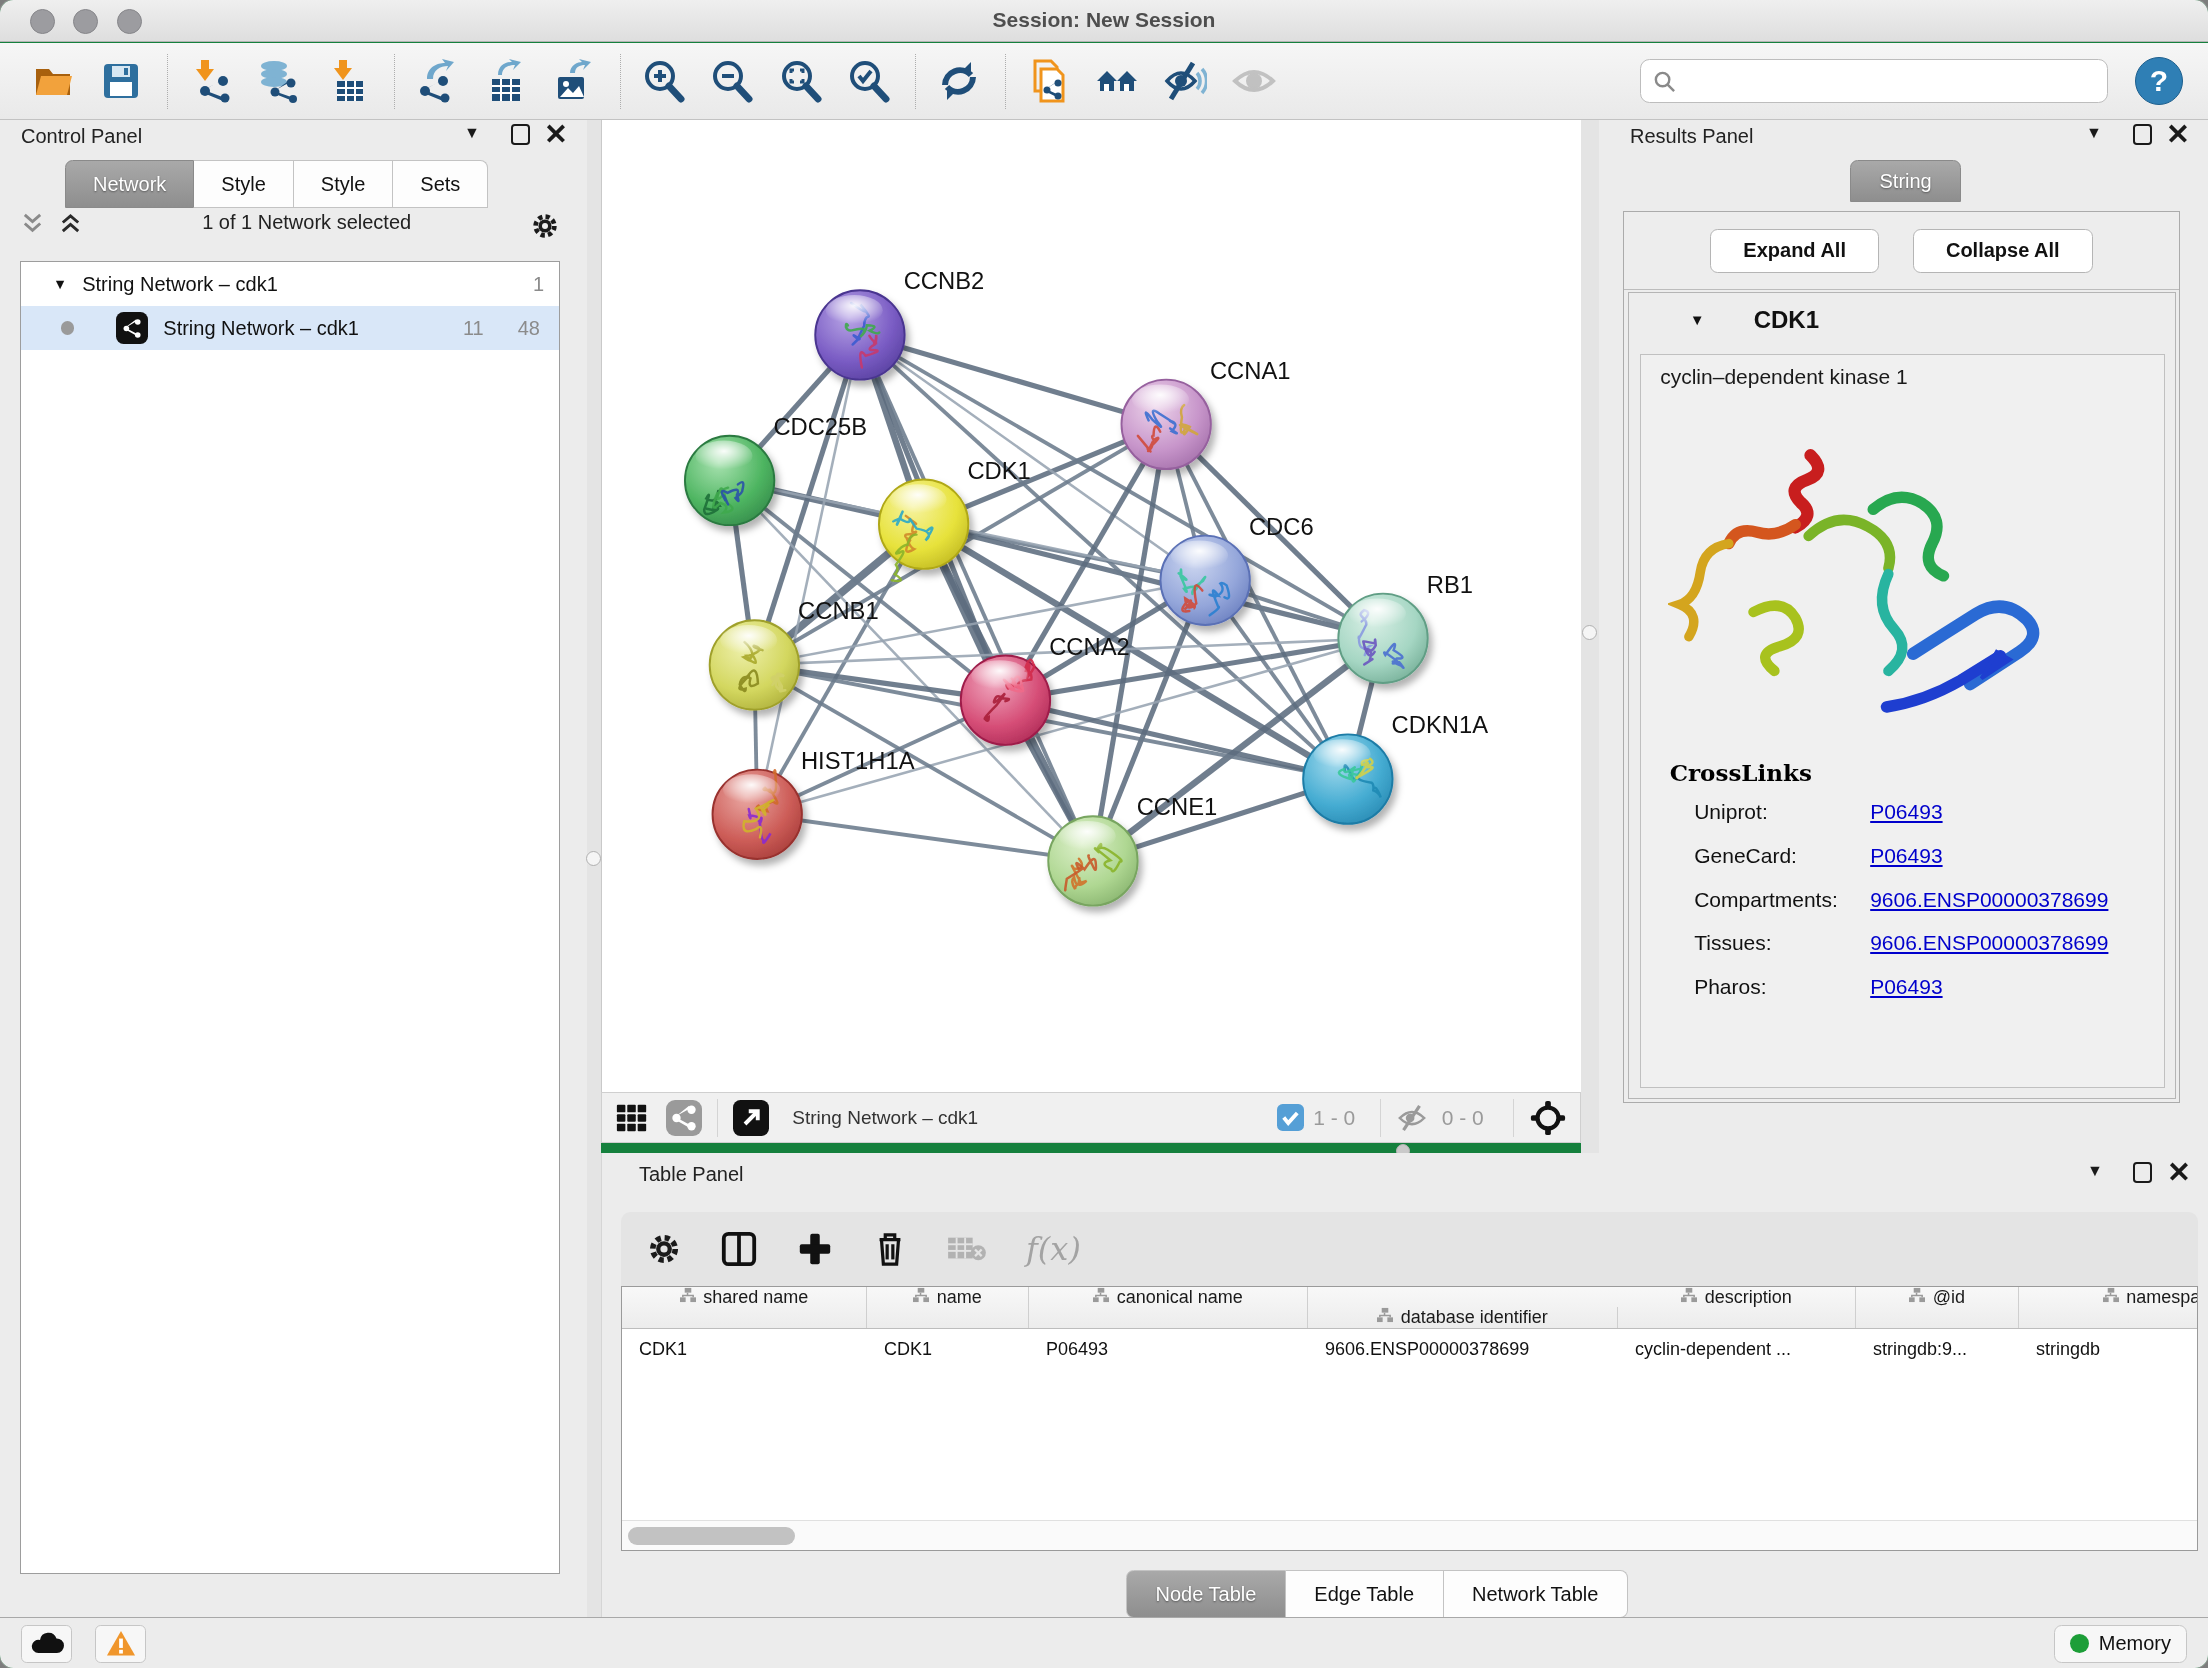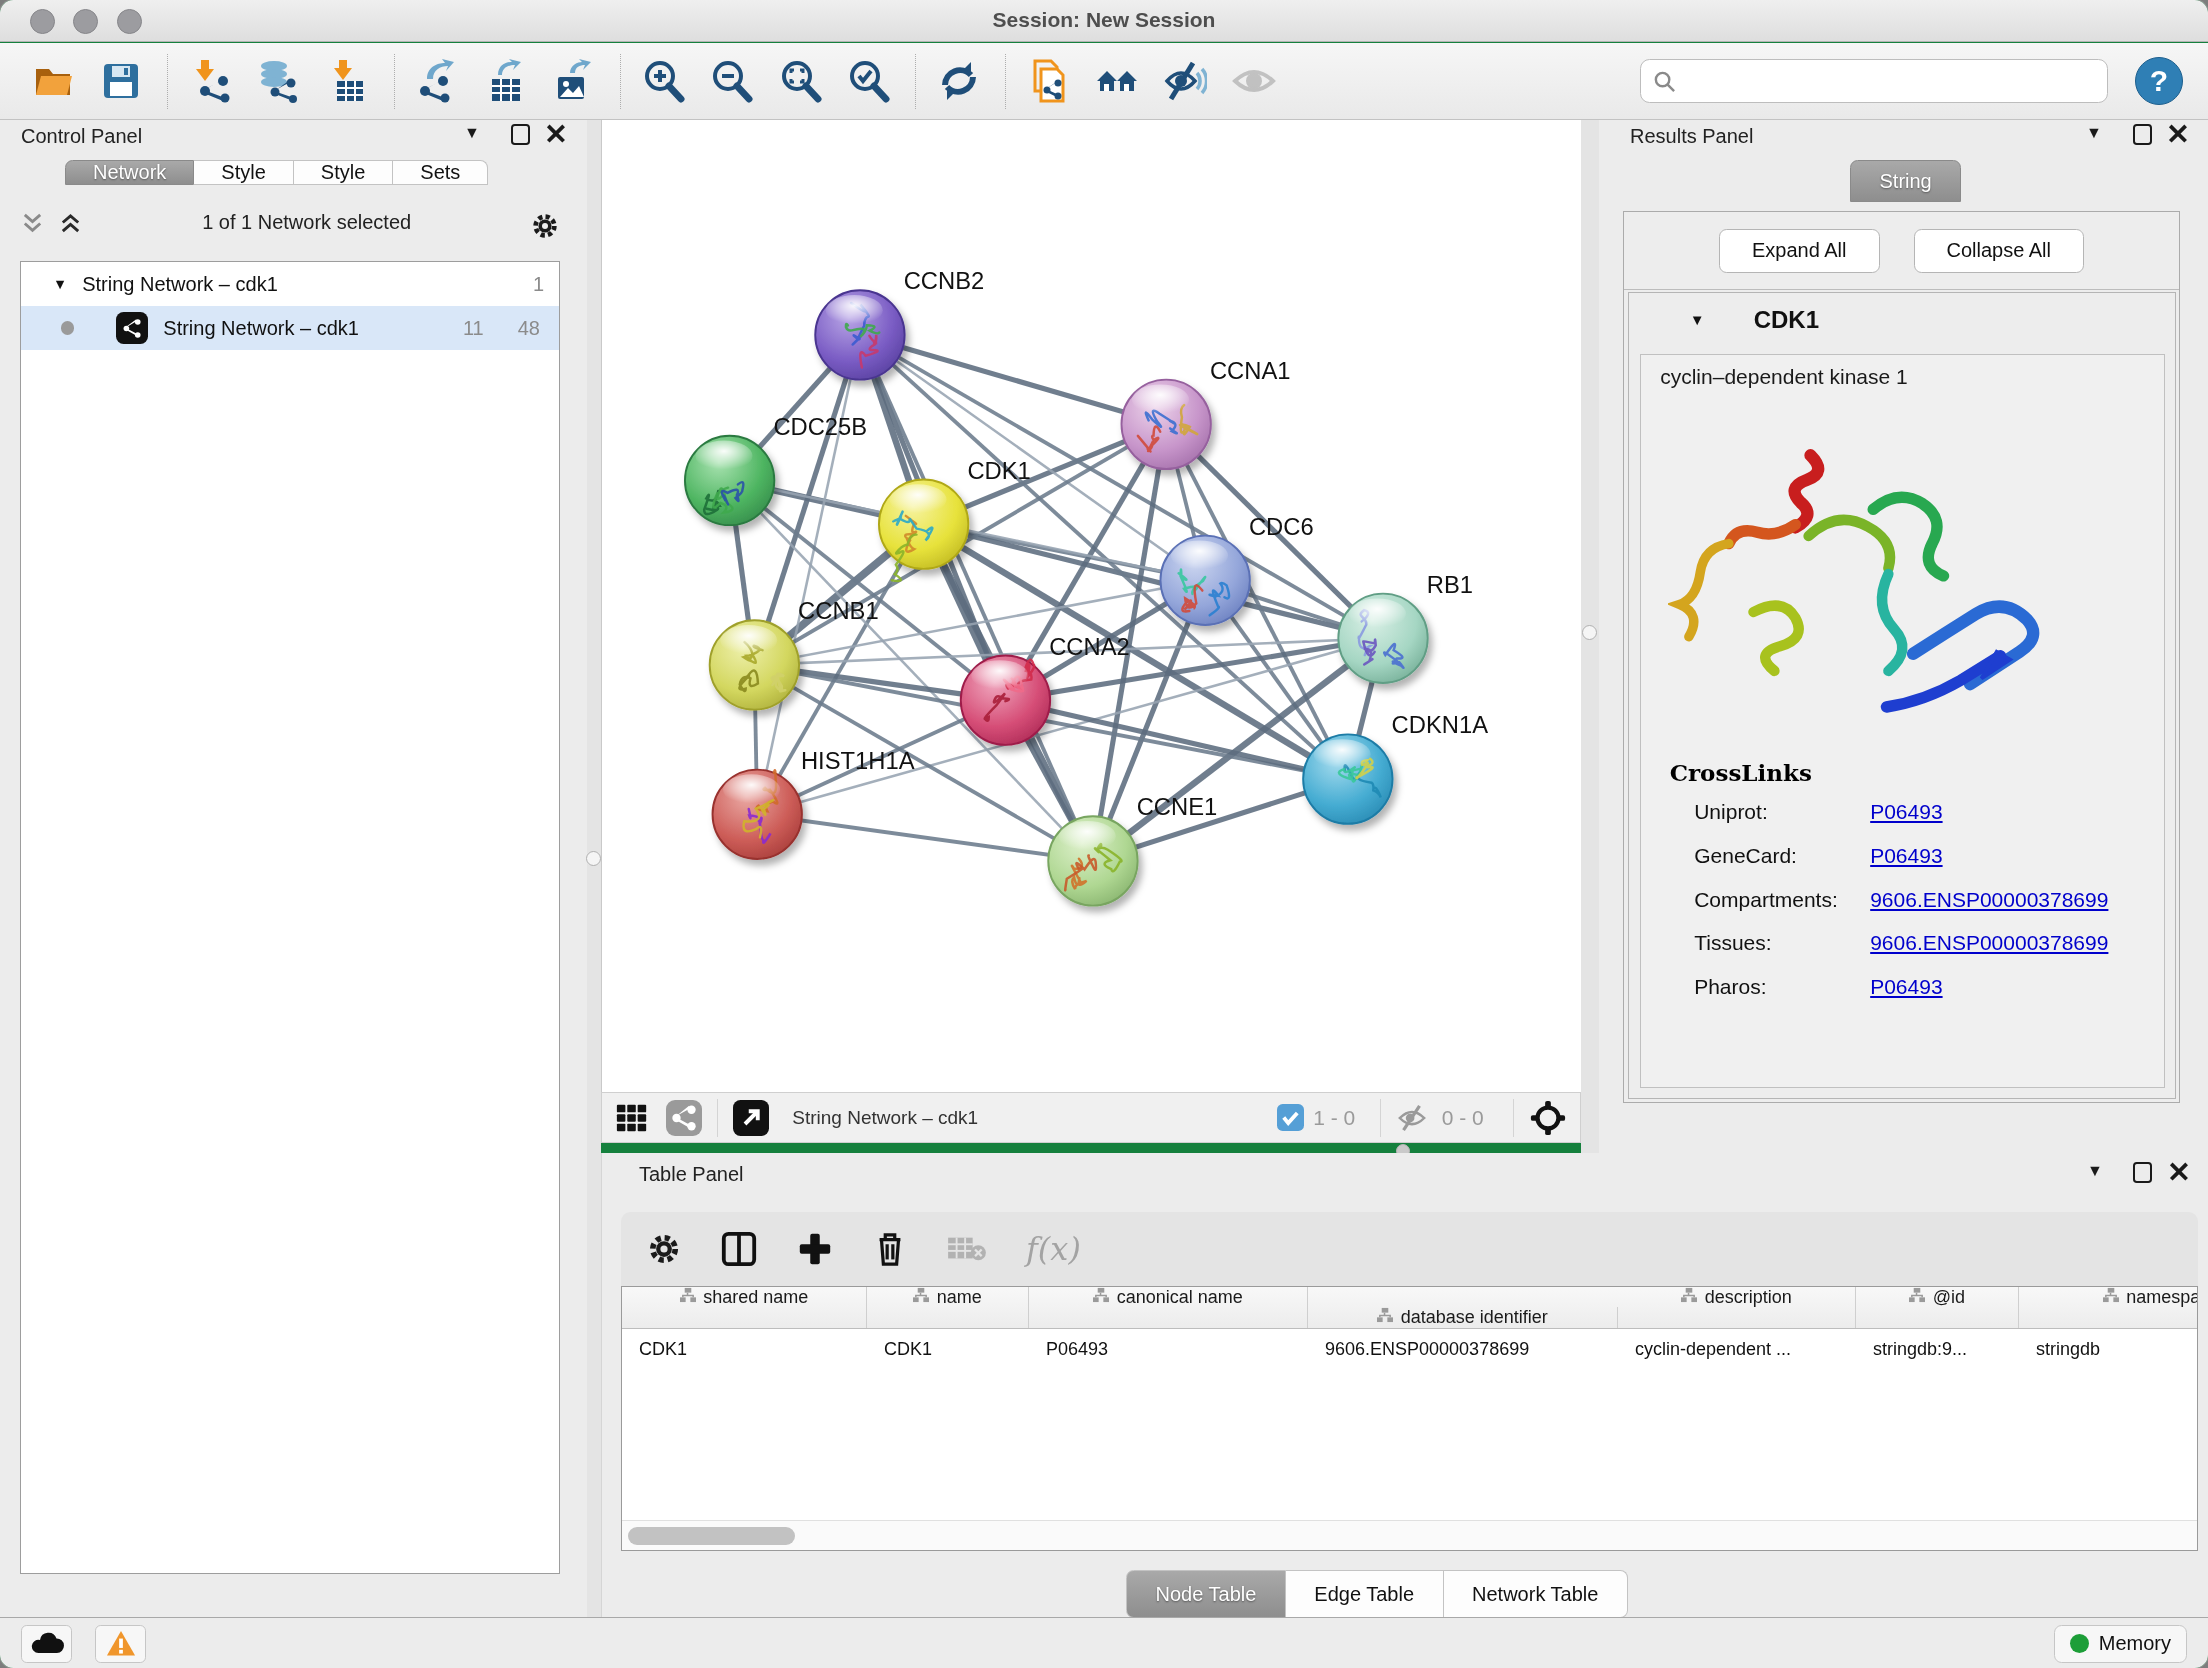--- a/index.html
+++ b/index.html
@@ -23,21 +23,21 @@
   
   .phead{position:absolute;height:36px;font-size:20px;color:#222;}
   .phead .ic{position:absolute;top:3.8px;color:#1a1a1a;}
   .chev{font-size:16px;}
   .floatic{width:19px;height:21px;border:2.9px solid #1a1a1a;border-radius:3.8px;display:inline-block;}
   .closeic{font-size:28.5px;font-weight:bold;line-height:21px;}
 
   
   .control-panel{left:0;top:120px;width:587px;height:1512px;background:#ececec;}
   .tabs-row{position:absolute;display:flex;}
-  .tab{height:25px;padding:0 27px;display:flex;align-items:center;font-size:20px;background:#fdfdfd;border:1px solid #c3c3c3;border-left:none;color:#111;}
+  .tab{height:48px;padding:0 27px;display:flex;align-items:center;font-size:20px;background:#fdfdfd;border:1px solid #c3c3c3;border-left:none;color:#111;}
   .tab:first-child{border-left:1px solid #c3c3c3;border-radius:7.6px 0 0 0;}
   .tab:last-child{border-radius:0 7.6px 0 0;}
   .tab.sel{background:linear-gradient(#a9a9a9,#8e8e8e);color:#fff;text-shadow:0 1px 1.9px #555;border-color:#8a8a8a;border-radius:7.6px 0 0 0;}
   .netsel-row{position:absolute;left:20px;top:91px;width:540px;height:42px;display:flex;align-items:flex-start;font-size:20px;color:#222;}
   .tree{position:absolute;left:20px;top:141px;width:540px;height:1313px;background:#fff;border:1px solid #9d9d9d;}
   .trow{position:relative;height:44px;display:flex;align-items:center;font-size:20px;color:#111;}
   .trow.sel{background:#d9e7f8;}
   .tcount{color:#8b8b8b;}
   .share-badge{width:32px;height:32px;border-radius:7.6px;background:#111;display:flex;align-items:center;justify-content:center;}
 
@@ -50,21 +50,21 @@
   .netview{left:601px;top:120px;width:980px;height:972px;background:#fff;border-left:1px solid #c9c9c9;}
   .netfooter{left:601px;top:1092px;width:980px;height:51px;background:#f0f0f0;border:1px solid #cfcfcf;display:flex;align-items:center;padding:0 13.3px;}
   .nf-sep{width:0;height:38px;border-left:1px solid #d4d4d4;margin:0 15px;}
   .nf-text{font-size:19px;color:#333;}
   .nf-gray{font-size:21px;color:#9a9a9a;}
 
   
   .results-panel{left:1599px;top:120px;width:610px;height:1033px;background:#ececec;}
   .rtab{position:absolute;left:251px;top:40px;height:42px;padding:0 28.5px;display:flex;align-items:center;font-size:20px;background:linear-gradient(#a9a9a9,#8e8e8e);color:#fff;text-shadow:0 1px 1.9px #555;border-radius:7.6px 7.6px 0 0;border:1px solid #8a8a8a;}
   .rbox{position:absolute;left:24px;top:91px;width:557px;height:892px;border:1px solid #ababab;background:#ededed;}
-  .rbtn-strip{height:78px;border-bottom:1.9px solid #bcbcbc;display:flex;align-items:center;justify-content:center;gap:34px;}
+  .rbtn-strip{height:78px;border-bottom:1.9px solid #bcbcbc;display:flex;align-items:center;justify-content:center;gap:34px;font-weight:bold;}
   .rbtn{height:44px;padding:0 32px;background:#fff;border:1px solid #b5b5b5;border-radius:7.6px;font-size:20px;color:#111;display:flex;align-items:center;}
   .rsection{position:absolute;left:3.8px;top:80px;width:548px;height:807px;border:1px solid #b5b5b5;}
   .rhdr{height:53px;display:flex;align-items:center;font-size:24px;font-weight:bold;color:#111;}
   .descbox{position:absolute;left:11.4px;top:61px;width:525px;height:734px;border:1px solid #c0c0c0;background:#f0f0f0;overflow:hidden;}
   .desc-text{position:absolute;left:19px;top:9.5px;font-size:21px;color:#1a1a1a;}
   .serif{font-family:"DejaVu Serif",serif;}
   .xl-head{position:absolute;left:28.5px;top:404px;font-size:23px;font-weight:bold;color:#000;}
   .xl-row{position:absolute;left:53px;font-size:21px;color:#111;width:457px;}
   .xl-row a{position:absolute;left:176px;color:#0000cc;text-decoration:underline;}
 

